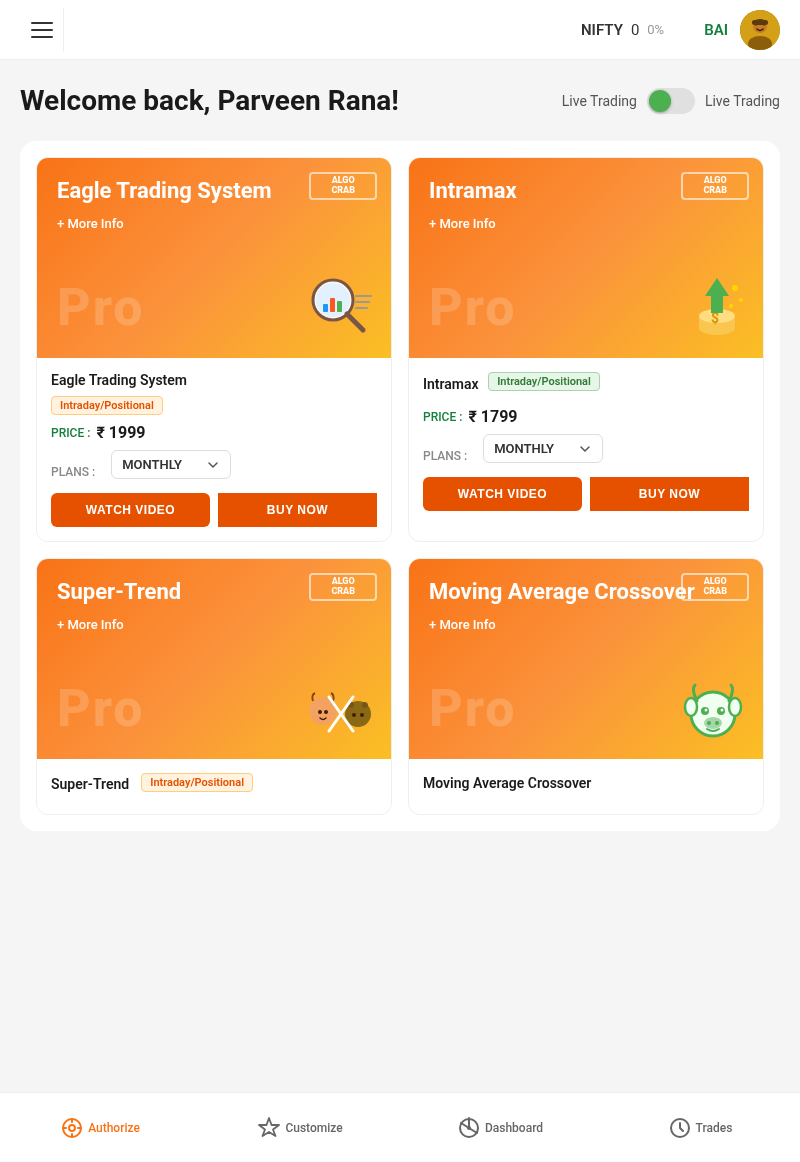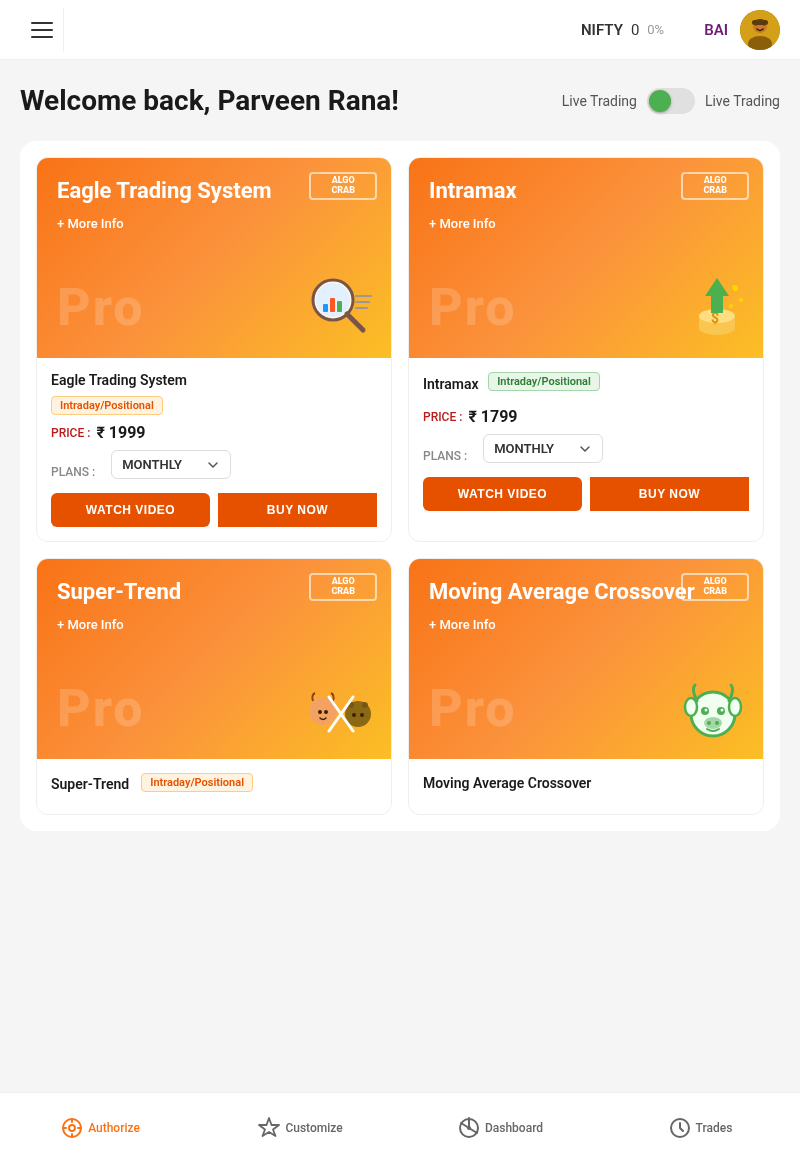--- a/index.html
+++ b/index.html
@@ -53,21 +53,21 @@
     }
     .nifty-label { font-weight: 600; font-size: 15px; color: #333; }
     .nifty-value { font-size: 15px; color: #333; }
     .nifty-pct { font-size: 13px; color: #999; }
     .header-right {
       display: flex;
       align-items: center;
       gap: 12px;
       margin-left: 40px;
     }
-    .bai-label { font-weight: 600; font-size: 15px; color: #701a75; }
+    .bai-label { font-weight: 600; font-size: 15px; color: #15803d; }
     .avatar {
       width: 40px;
       height: 40px;
       border-radius: 50%;
       background: linear-gradient(135deg, #8B6914, #D4A017);
       overflow: hidden;
       display: flex;
       align-items: center;
       justify-content: center;
     }
@@ -230,21 +230,21 @@
       border: 1px solid #a5d6a7;
     }
     .price-row {
       display: flex;
       align-items: center;
       gap: 6px;
       margin-bottom: 8px;
     }
     .price-label {
       font-size: 12px;
-      color: #b91c1c;
+      color: #15803d;
       font-weight: 500;
     }
     .price-value {
       font-size: 16px;
       font-weight: 700;
       color: #1a1a1a;
     }
     .plans-row {
       display: flex;
       align-items: flex-end;

